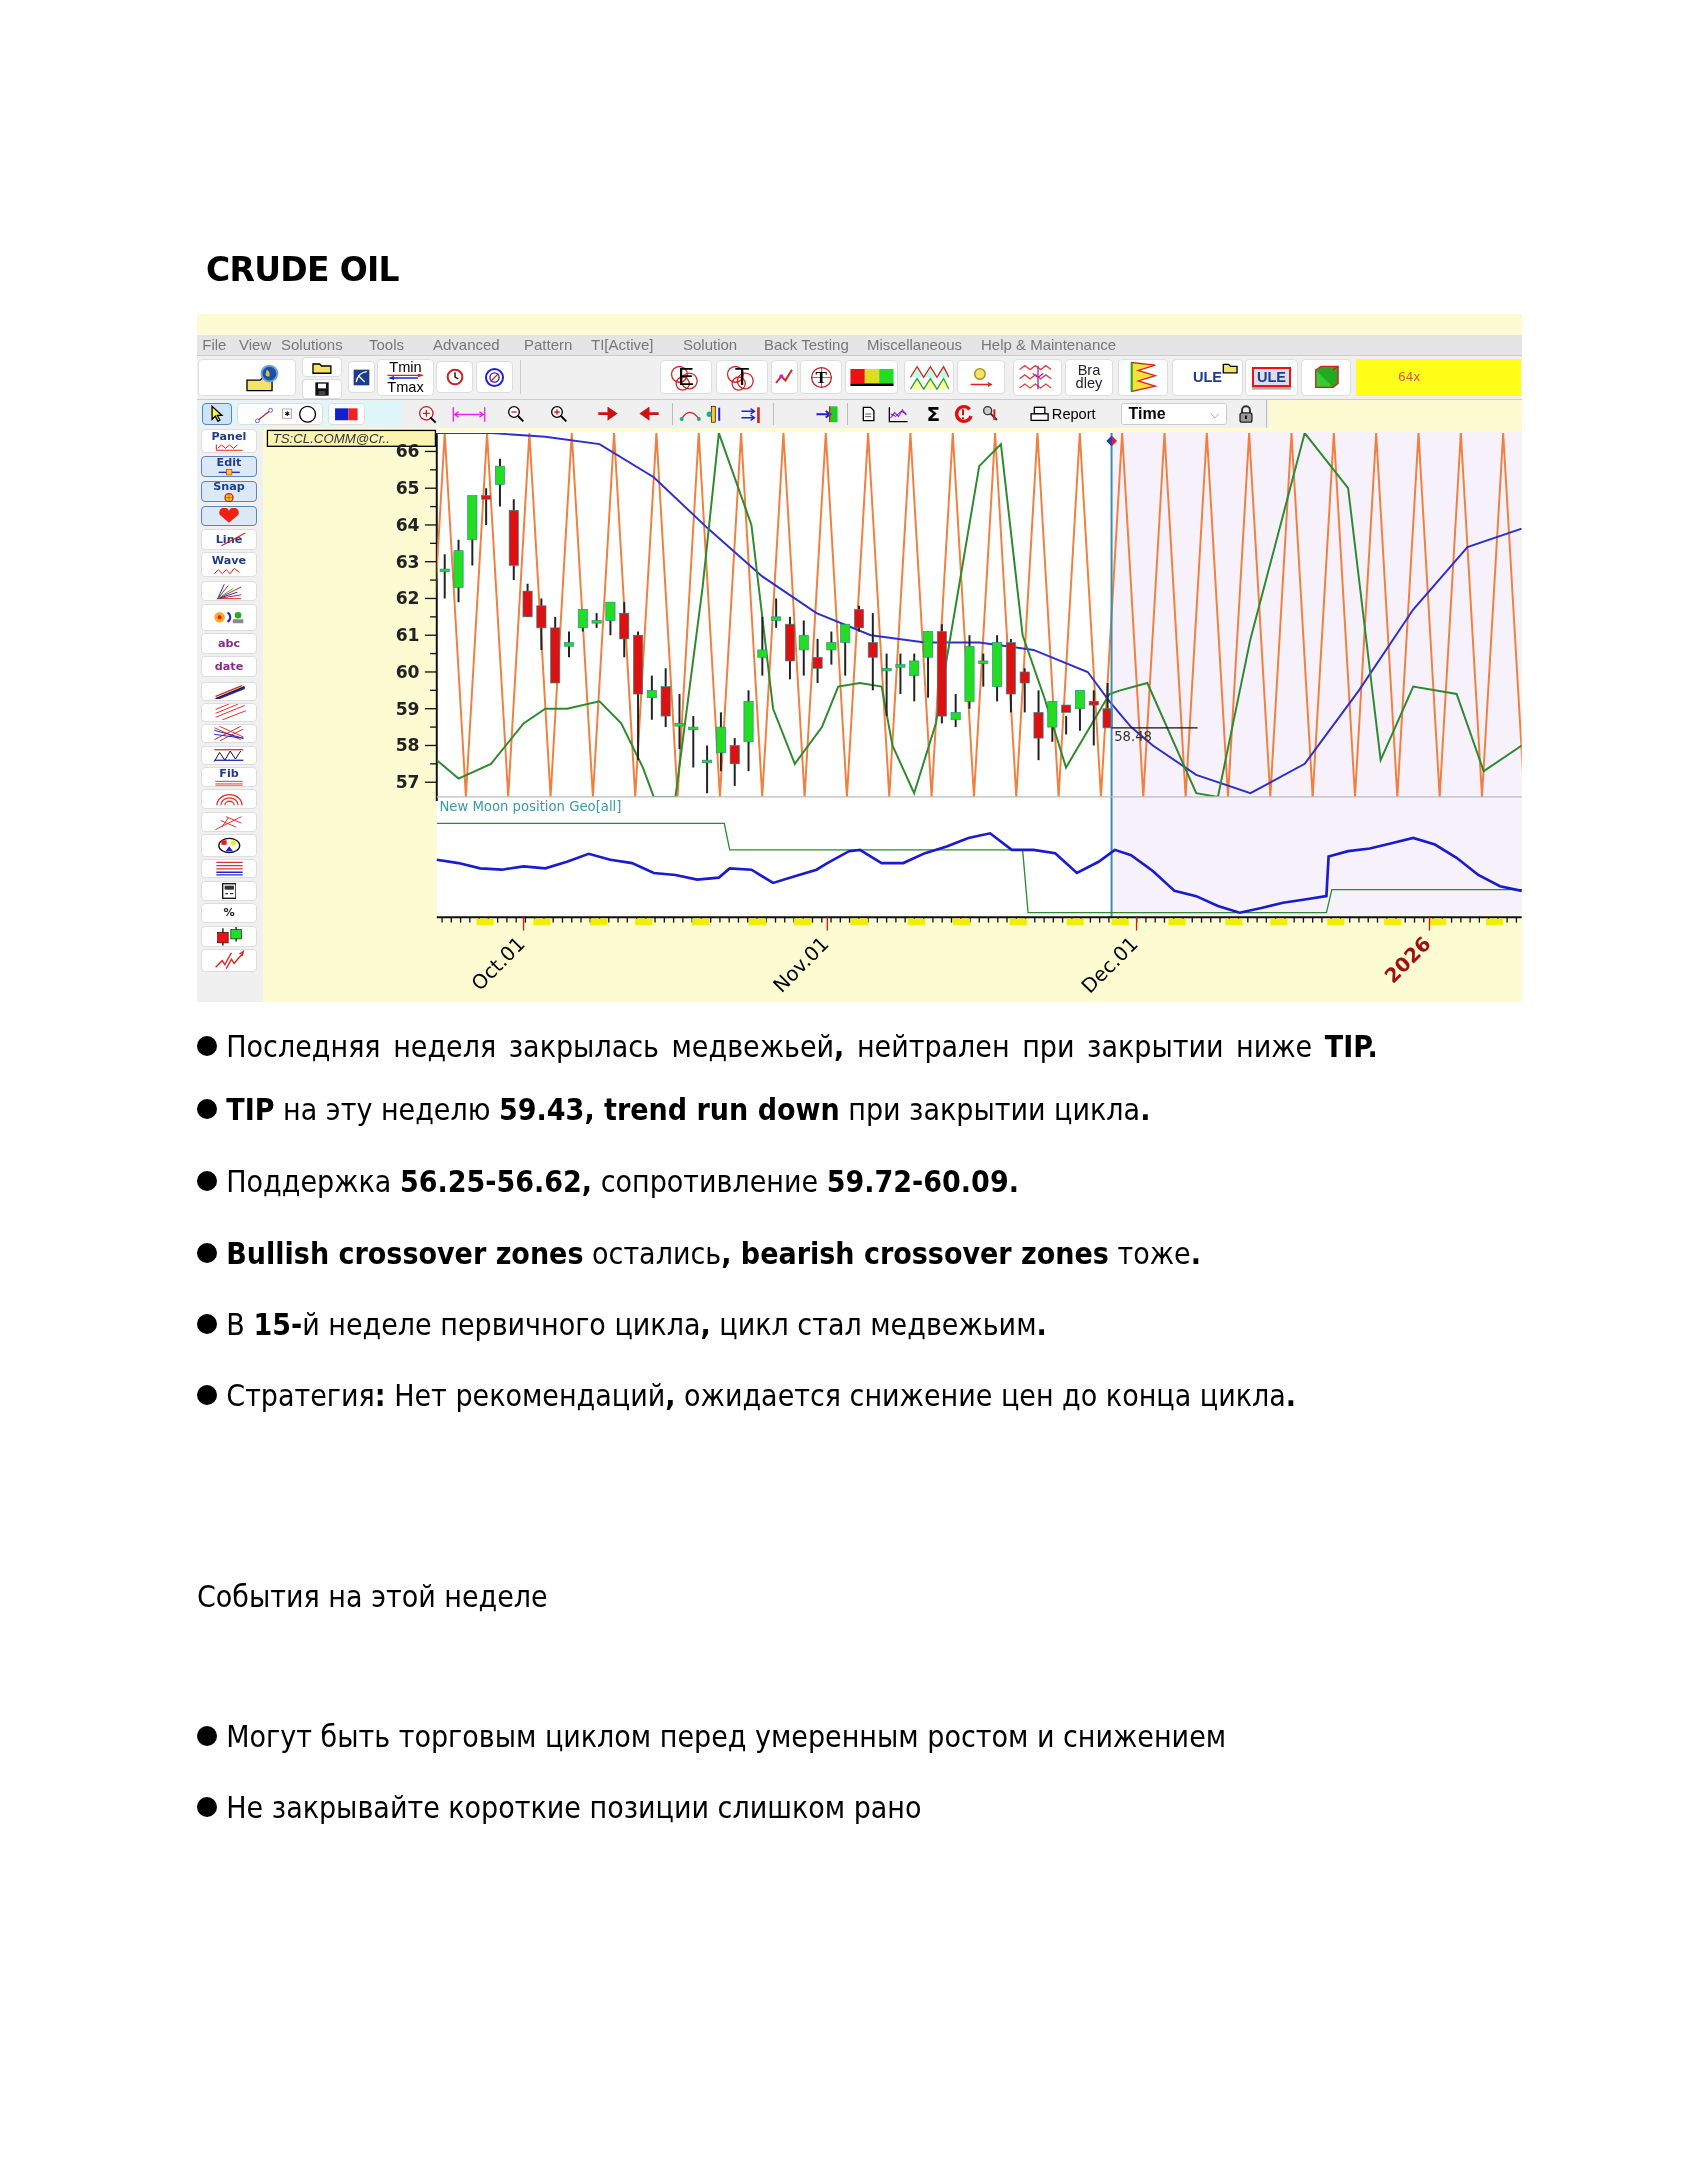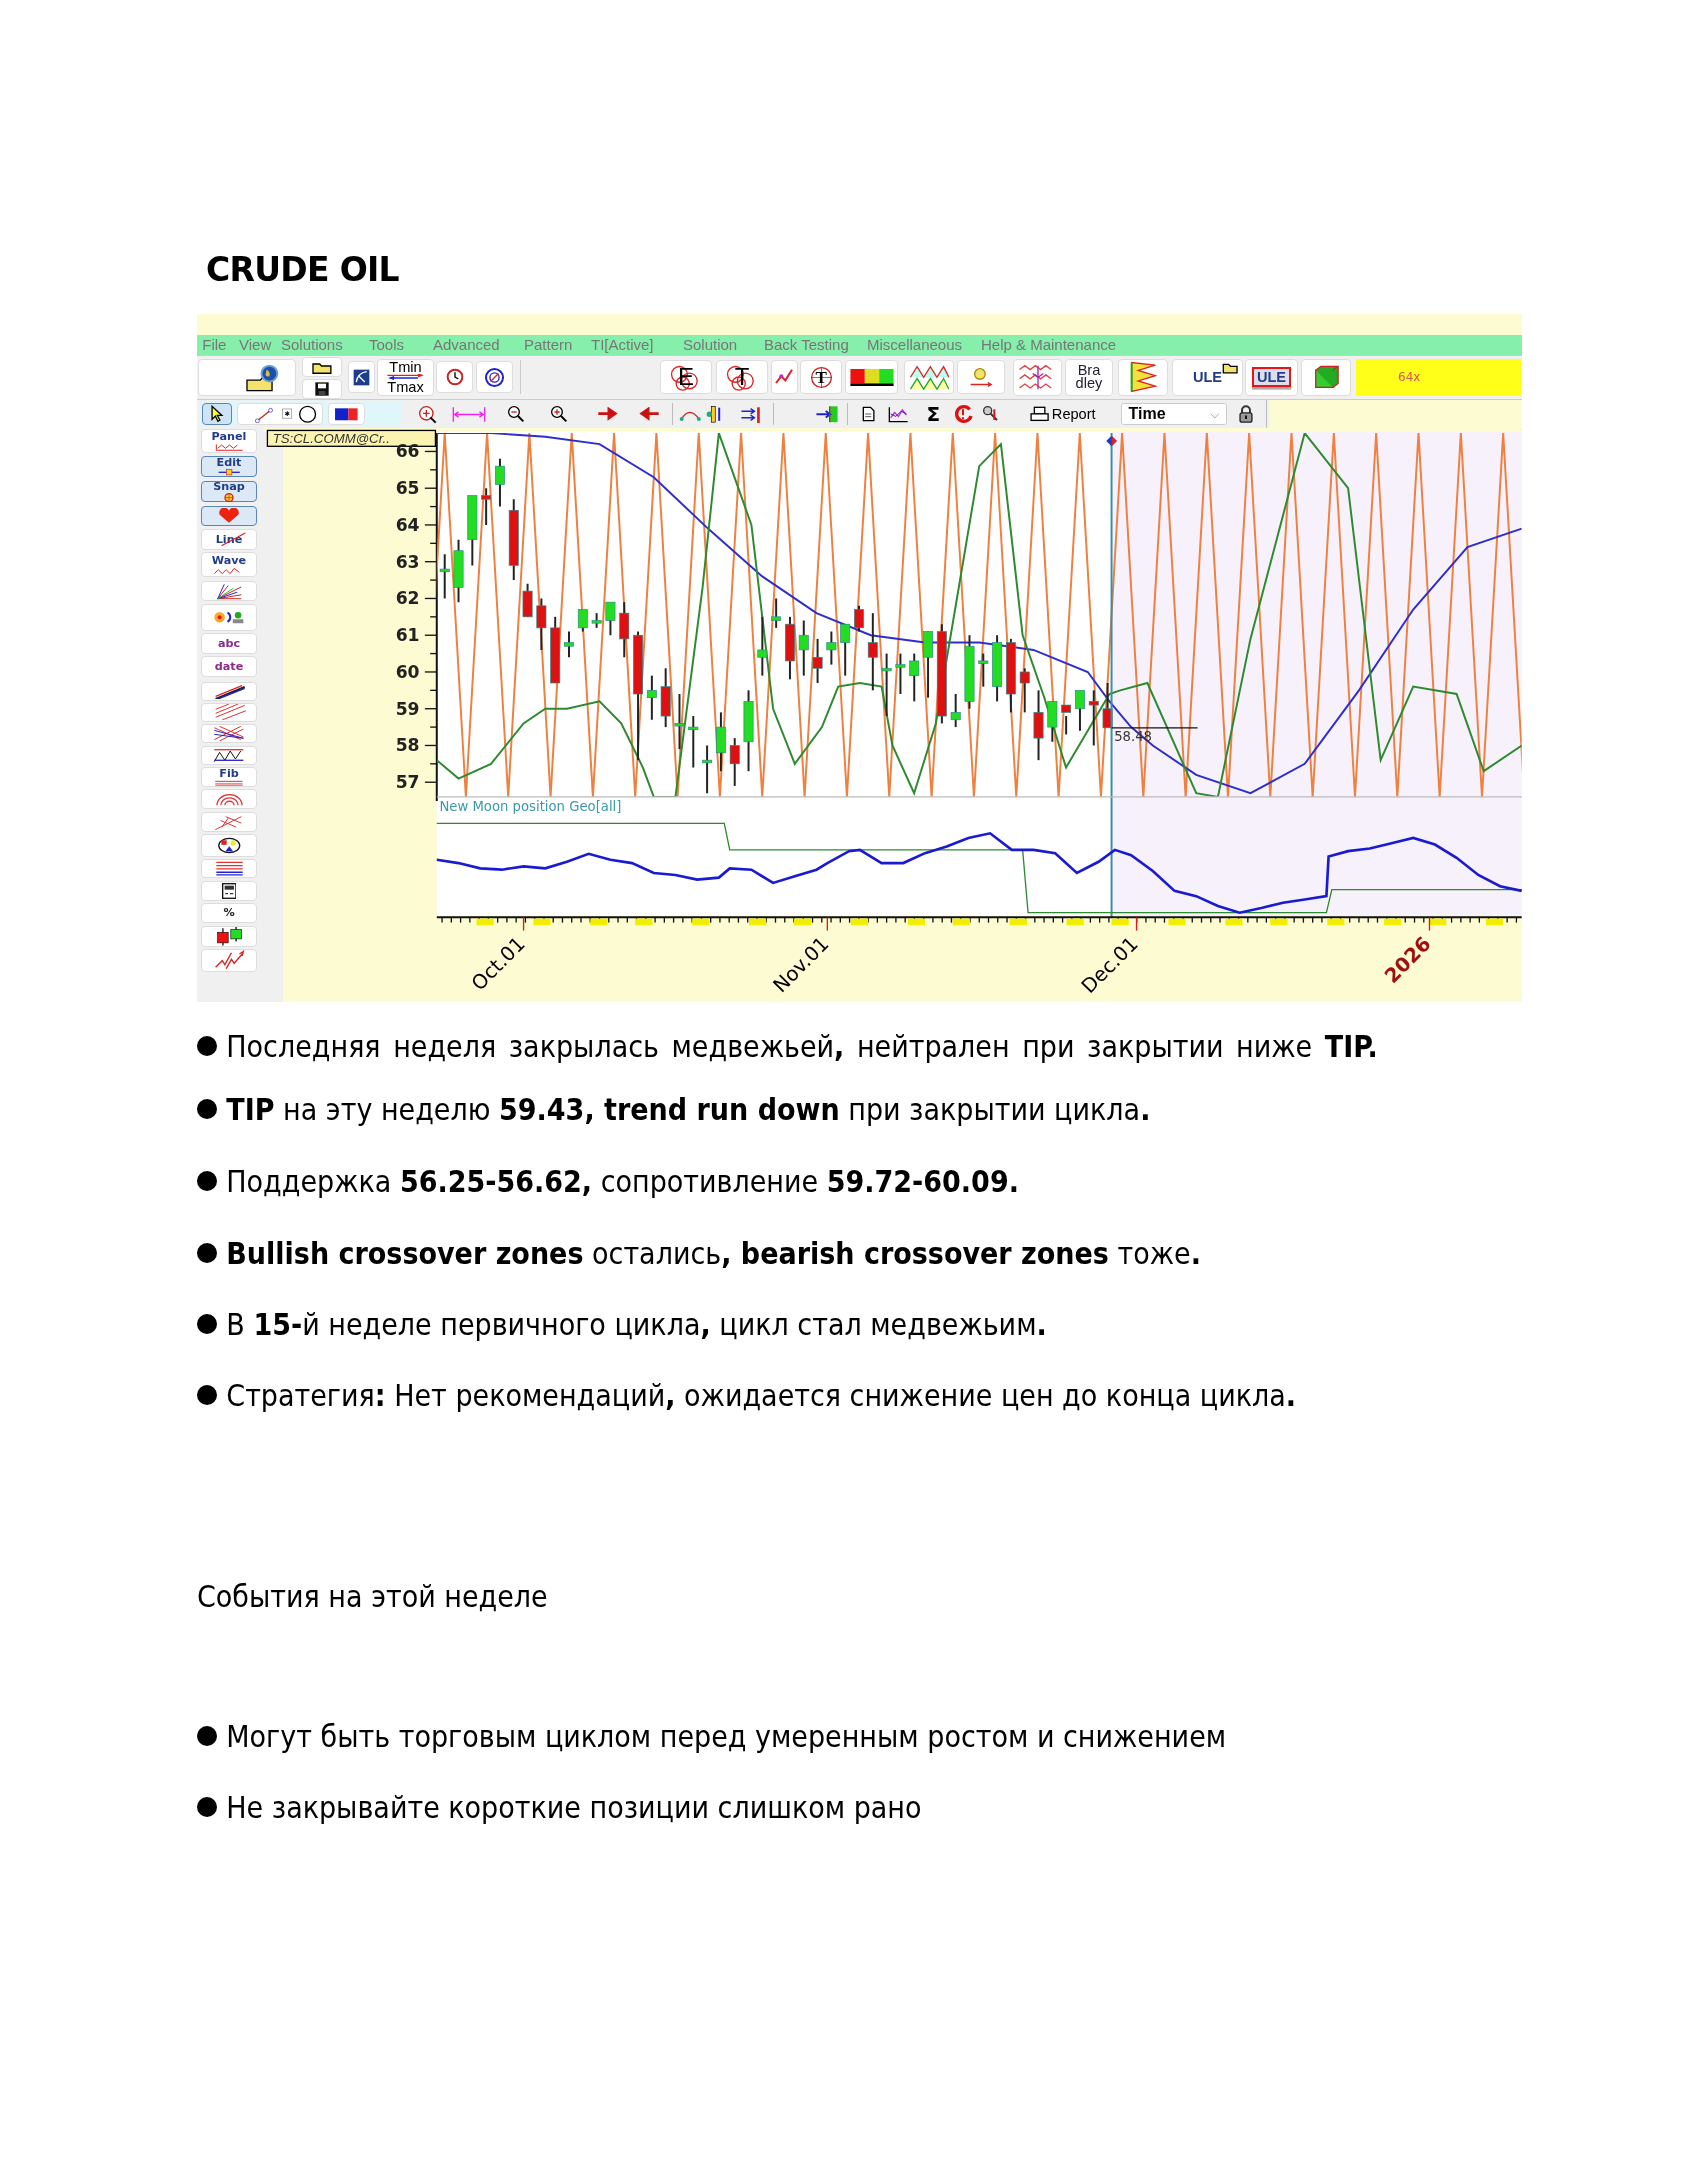--- a/index.html
+++ b/index.html
@@ -2,27 +2,27 @@
 <html style="font-size:10.6px"><head>
 <meta charset="utf-8">
 <style>
   html,body{margin:0;padding:0;background:#fff;}
   body{width:1687px;height:2183px;position:relative;overflow:hidden;font-family:"DejaVu Sans","Liberation Sans",sans-serif;color:#000;}
   .doc-title{position:absolute;left:197px;top:250px;font-family:"DejaVu Sans",sans-serif;font-weight:bold;font-size:33px;letter-spacing:-0.7px;margin-left:9px;}
   .shot{position:absolute;left:197px;top:314px;width:1325px;height:688px;background:#fdfbd2;overflow:hidden;}
   .titlebar{position:absolute;left:0;top:0;width:1325px;height:21px;background:#fff;font-family:"Liberation Sans",sans-serif;font-size:16px;color:#8a8a8a;}
   .titlebar .logo{position:absolute;left:1.3px;top:2.6px;width:25px;height:16px;font-weight:bold;color:#1c4fb0;font-size:16px;font-family:"Liberation Serif",serif;}
   .titlebar .t{position:absolute;left:34px;top:2px;}
-  .menubar{position:absolute;left:0;top:21px;width:1325px;height:20px;background:#86efac;font-family:"Liberation Sans",sans-serif;font-size:15px;color:#777;}
+  .menubar{position:absolute;left:0;top:21px;width:1325px;height:20px;background:#e5e5e5;font-family:"Liberation Sans",sans-serif;font-size:15px;color:#777;}
   .menubar span{position:absolute;top:1.3px;}
   .tb1{position:absolute;left:0;top:41px;width:1325px;height:44px;background:#f0f0f0;border-top:1.3px solid #ccc;}
   .tb2{position:absolute;left:0;top:85px;width:1325px;height:29px;background:#f0f0f0;border-top:1.3px solid #ccc;border-bottom:1.3px solid #bbb;}
   .btn{position:absolute;background:#fff;border:0.7px solid #ddd;border-radius:4px;display:flex;align-items:center;justify-content:center;font-family:"Liberation Sans",sans-serif;box-sizing:border-box;}
   .tb2 .ic{position:absolute;top:4px;height:20px;display:flex;align-items:center;justify-content:center;font-size:16px;font-weight:bold;}
-  .leftbar{position:absolute;left:0;top:114px;width:86px;height:574px;background:#f0f0f0;}
+  .leftbar{position:absolute;left:0;top:114px;width:66px;height:574px;background:#f0f0f0;}
   .lb{position:absolute;left:4px;width:56px;background:#fff;border:0.7px solid #ddd;border-radius:4px;box-sizing:border-box;display:flex;align-items:center;justify-content:center;flex-direction:column;font-family:"DejaVu Sans",sans-serif;font-size:11.2px;font-weight:bold;}
   .lb.sel{background:#dbe9f7;border:1.3px solid #5a86b5;}
   .chart-svg{position:absolute;left:0;top:0;}
   .report-lbl{font-family:"Liberation Sans",sans-serif;font-size:14.6px;}
   .bullet-p{position:absolute;left:197px;font-family:"DejaVu Sans Condensed","DejaVu Sans",sans-serif;font-size:30px;line-height:1.2;white-space:nowrap;}
   .bullet-p b{font-weight:bold;}
   .dot{display:inline-block;width:20px;height:20px;border-radius:50%;background:#000;margin-right:9.3px;vertical-align:1.3px;}
   .justify{width:1277px;white-space:normal;text-align:justify;text-align-last:left;word-spacing:4px;}
 </style>
 </head>

